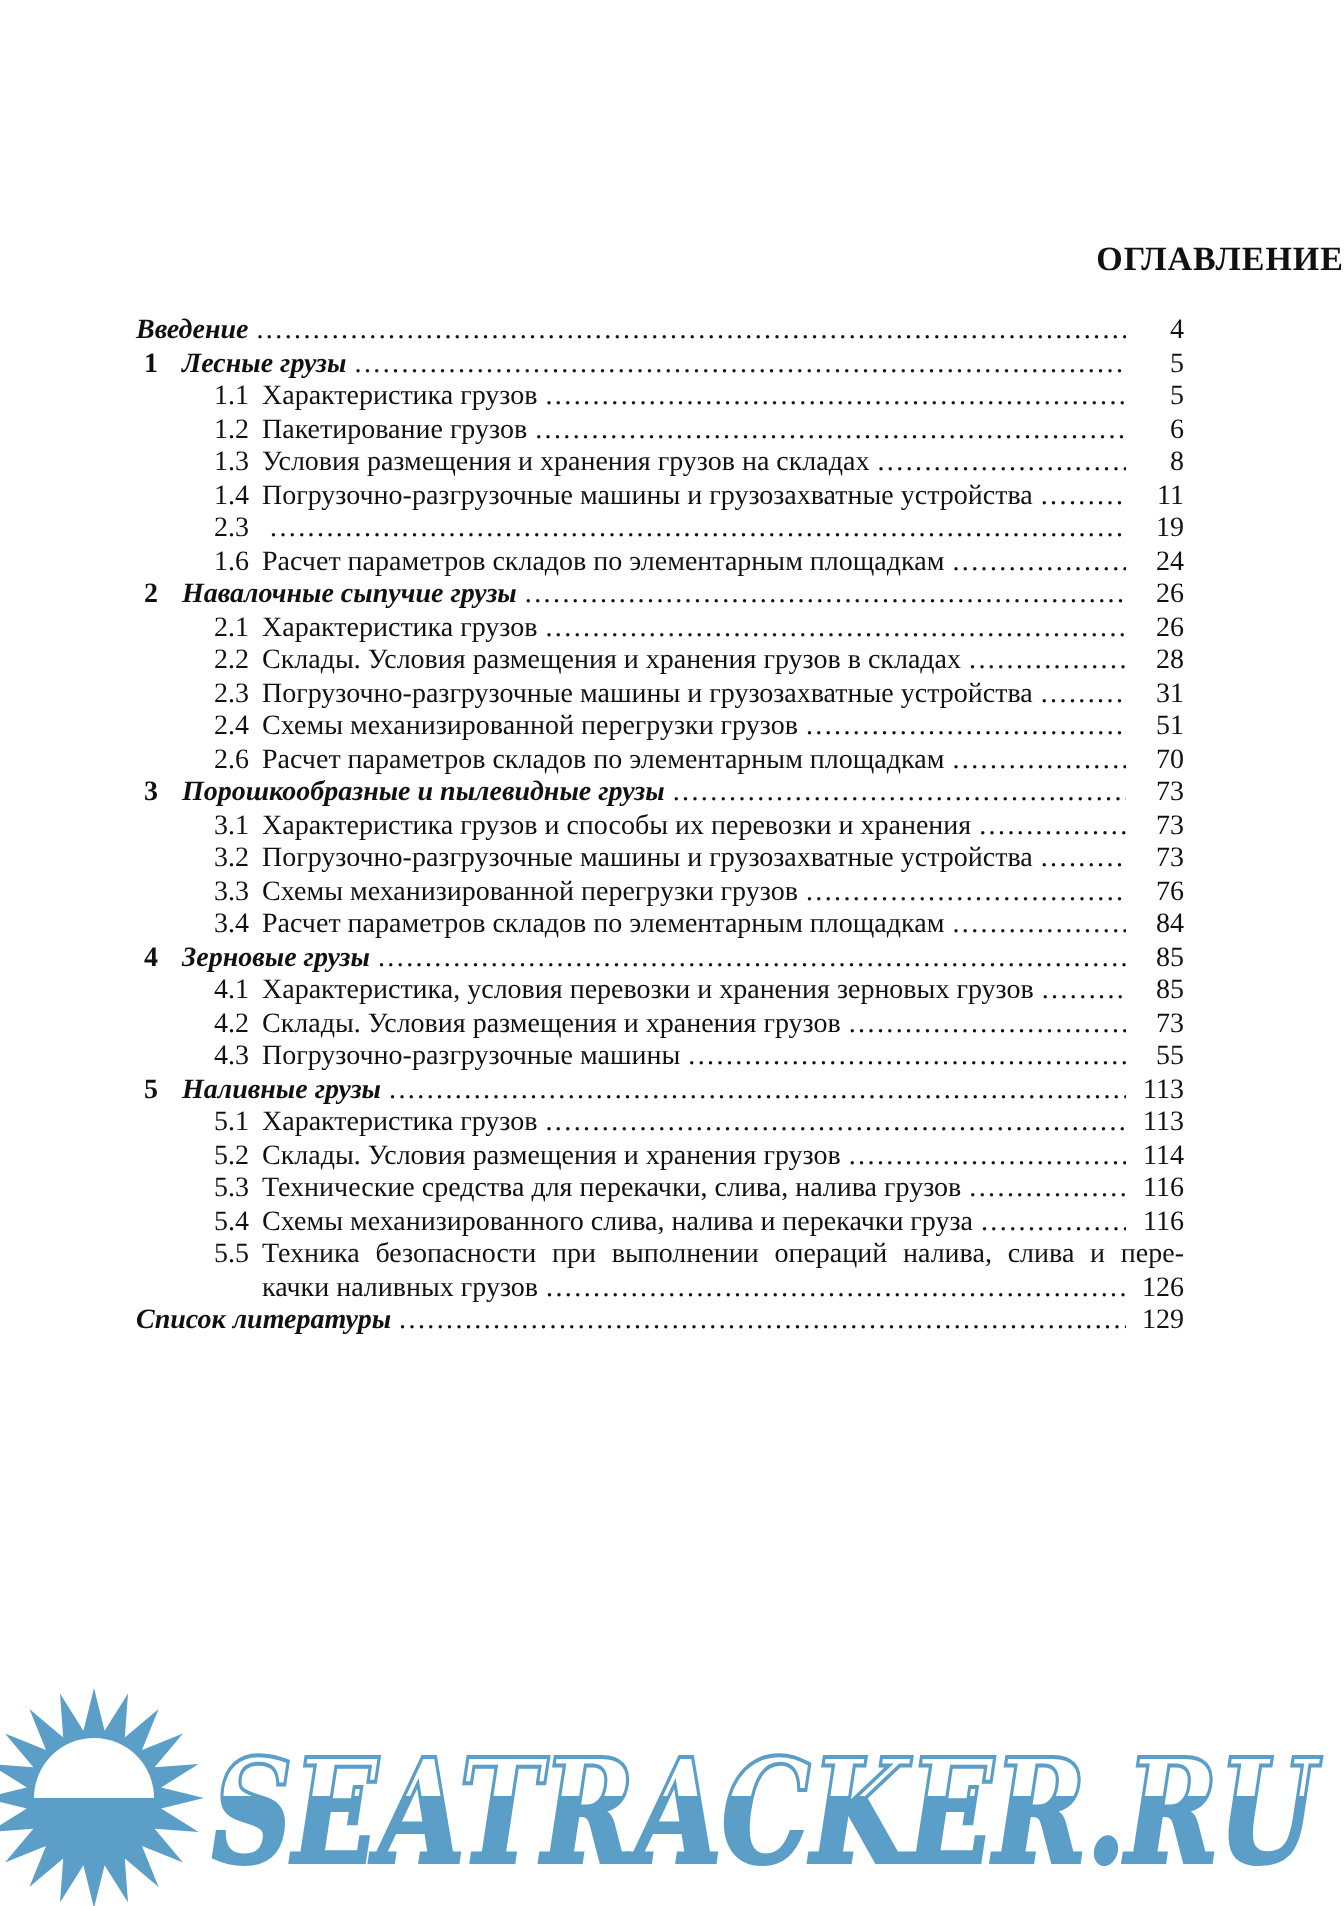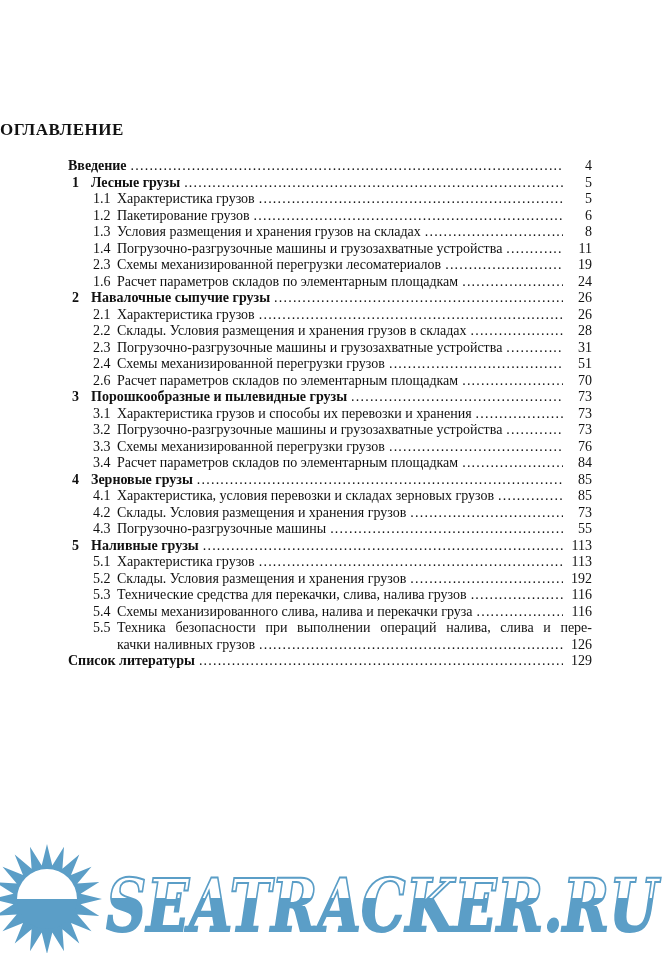--- a/index.html
+++ b/index.html
@@ -15,21 +15,21 @@
     height: 953px;
     background: #ffffff;
     overflow: hidden;
   }
   .doc-title {
     position: absolute;
     top: 120px;
     left: 0;
     width: 672px;
     margin: 0;
-    text-align: left;
+    text-align: right;
     font-size: 17px;
     font-weight: bold;
     letter-spacing: 0.5px;
   }
   .toc {
     position: absolute;
     top: 158px;
     left: 68px;
     width: 524px;
     font-size: 14px;
@@ -37,25 +37,25 @@
   .toc-entry {
     display: flex;
     line-height: 16.5px;
     align-items: flex-start;
   }
   .toc-entry .num {
     flex: 0 0 auto;
     white-space: nowrap;
   }
   .lvl1 .num { margin-left: 4px; width: 19px; font-weight: bold; }
-  .lvl2 .num { margin-left: 25px; width: 24px; }
+  .lvl2 .num { margin-left: 39px; width: 24px; }
   .toc-entry .body { flex: 1; min-width: 0; }
   .line { display: flex; }
   .label { white-space: nowrap; }
-  .bold .label { font-weight: bold; }
+  .bold .label { font-weight: bold; font-style: italic; }
   .leader {
     flex: 1;
     overflow: hidden;
     white-space: nowrap;
     margin: 0 3px 0 4px;
     font-weight: normal;
   }
   .leader::after {
     content: "......................................................................................................................................................";
     letter-spacing: 1.2px;
@@ -168,21 +168,20 @@
         <span class="leader"></span>
         <span class="pageno">11</span>
       </span>
     </span>
   </div>
 
   <div class="toc-entry lvl2">
     <span class="num">2.3</span>
     <span class="body">
       <span class="line line1">
-        <span class="label">Схемы механизированной перегрузки лесоматериалов</span>
         <span class="leader"></span>
         <span class="pageno">19</span>
       </span>
     </span>
   </div>
 
   <div class="toc-entry lvl2">
     <span class="num">1.6</span>
     <span class="body">
       <span class="line line1">
@@ -323,21 +322,21 @@
         <span class="leader"></span>
         <span class="pageno">85</span>
       </span>
     </span>
   </div>
 
   <div class="toc-entry lvl2">
     <span class="num">4.1</span>
     <span class="body">
       <span class="line line1">
-        <span class="label">Характеристика, условия перевозки и складах зерновых грузов</span>
+        <span class="label">Характеристика, условия перевозки и хранения зерновых грузов</span>
         <span class="leader"></span>
         <span class="pageno">85</span>
       </span>
     </span>
   </div>
 
   <div class="toc-entry lvl2">
     <span class="num">4.2</span>
     <span class="body">
       <span class="line line1">
@@ -382,21 +381,21 @@
       </span>
     </span>
   </div>
 
   <div class="toc-entry lvl2">
     <span class="num">5.2</span>
     <span class="body">
       <span class="line line1">
         <span class="label">Склады. Условия размещения и хранения грузов</span>
         <span class="leader"></span>
-        <span class="pageno">192</span>
+        <span class="pageno">114</span>
       </span>
     </span>
   </div>
 
   <div class="toc-entry lvl2">
     <span class="num">5.3</span>
     <span class="body">
       <span class="line line1">
         <span class="label">Технические средства для перекачки, слива, налива грузов</span>
         <span class="leader"></span>

